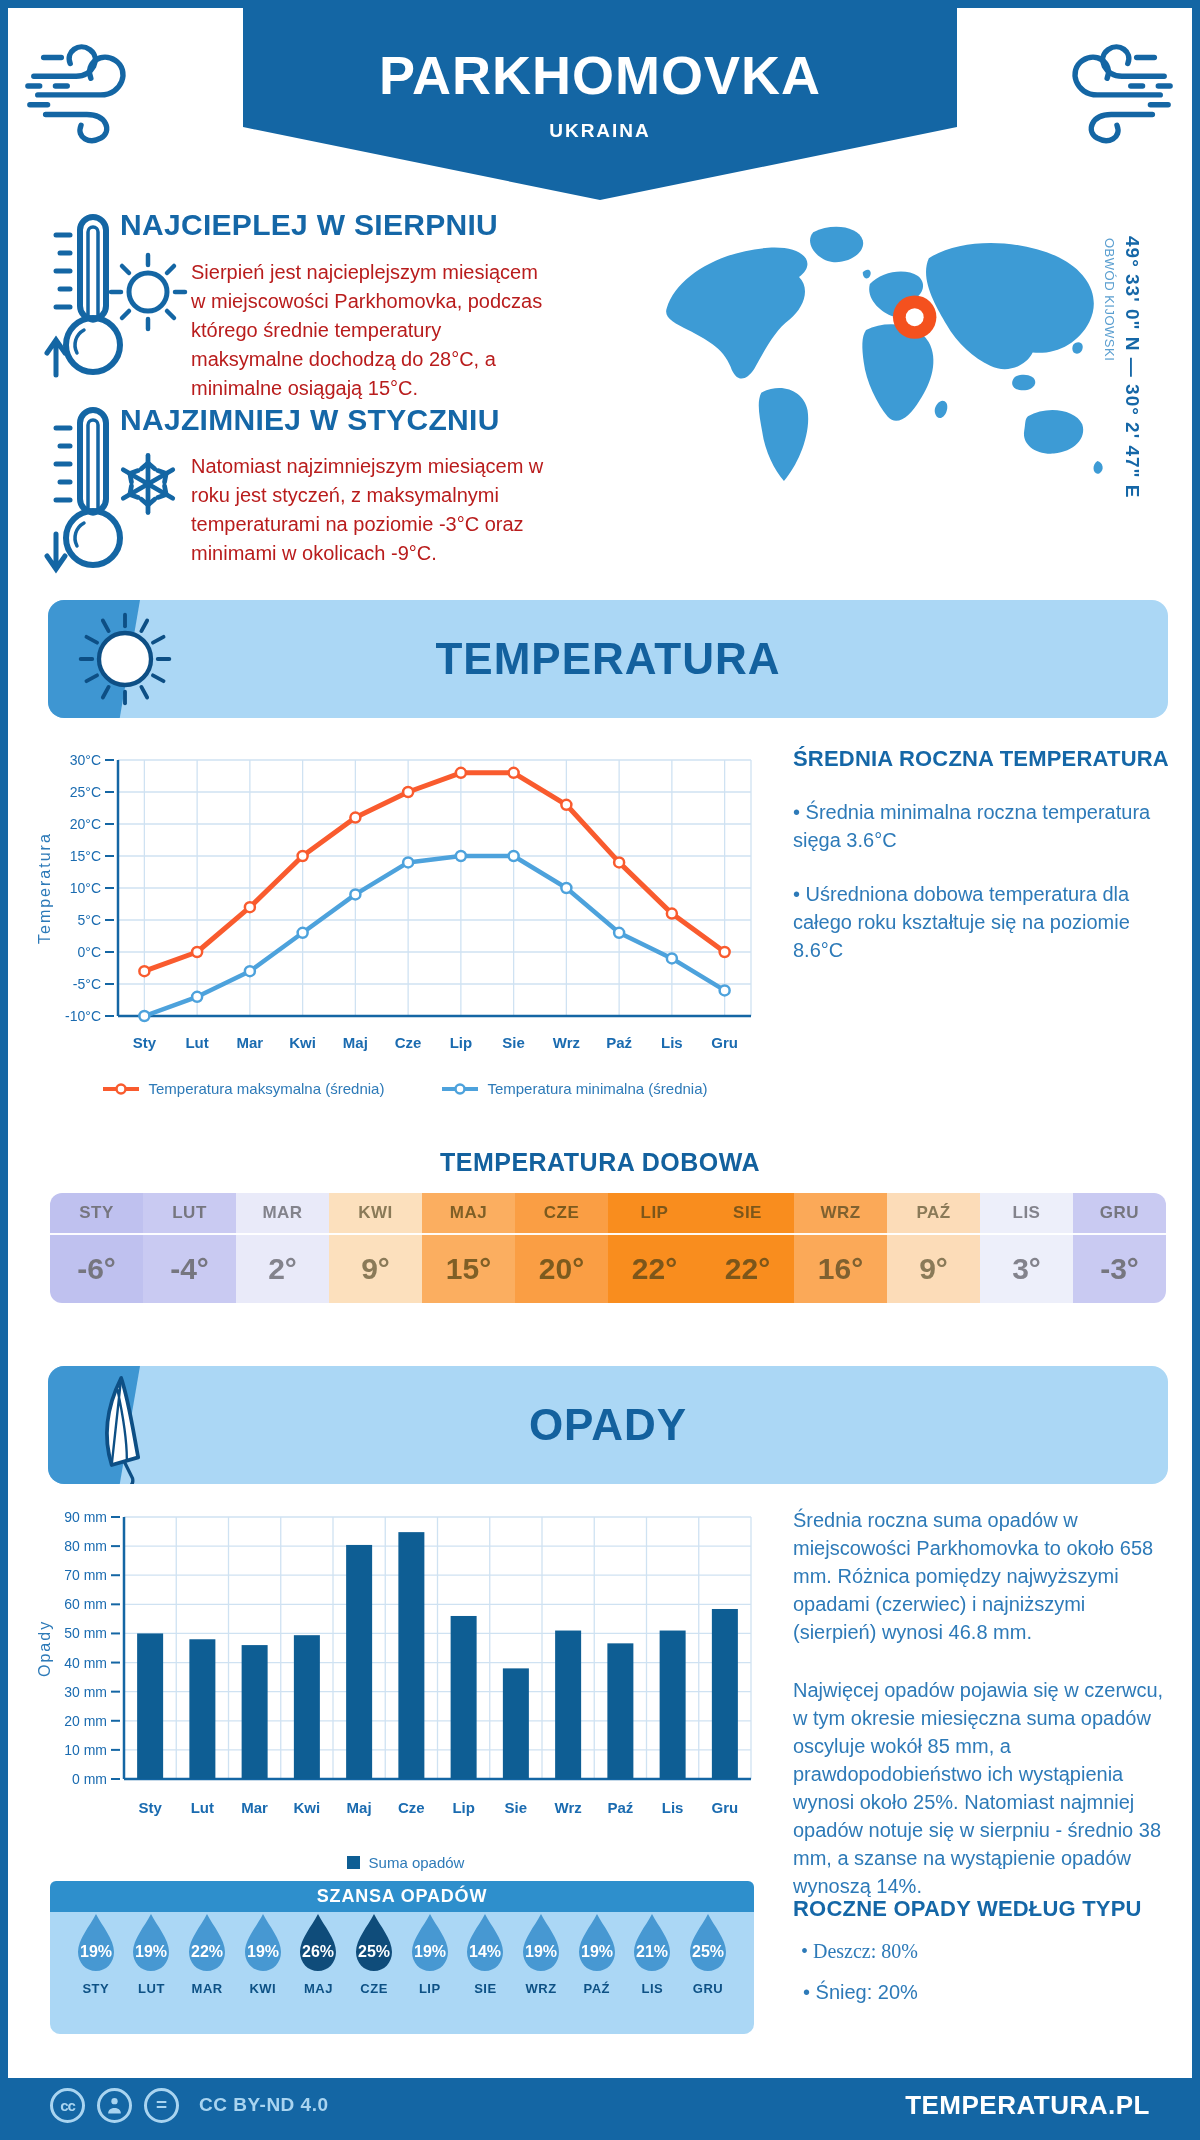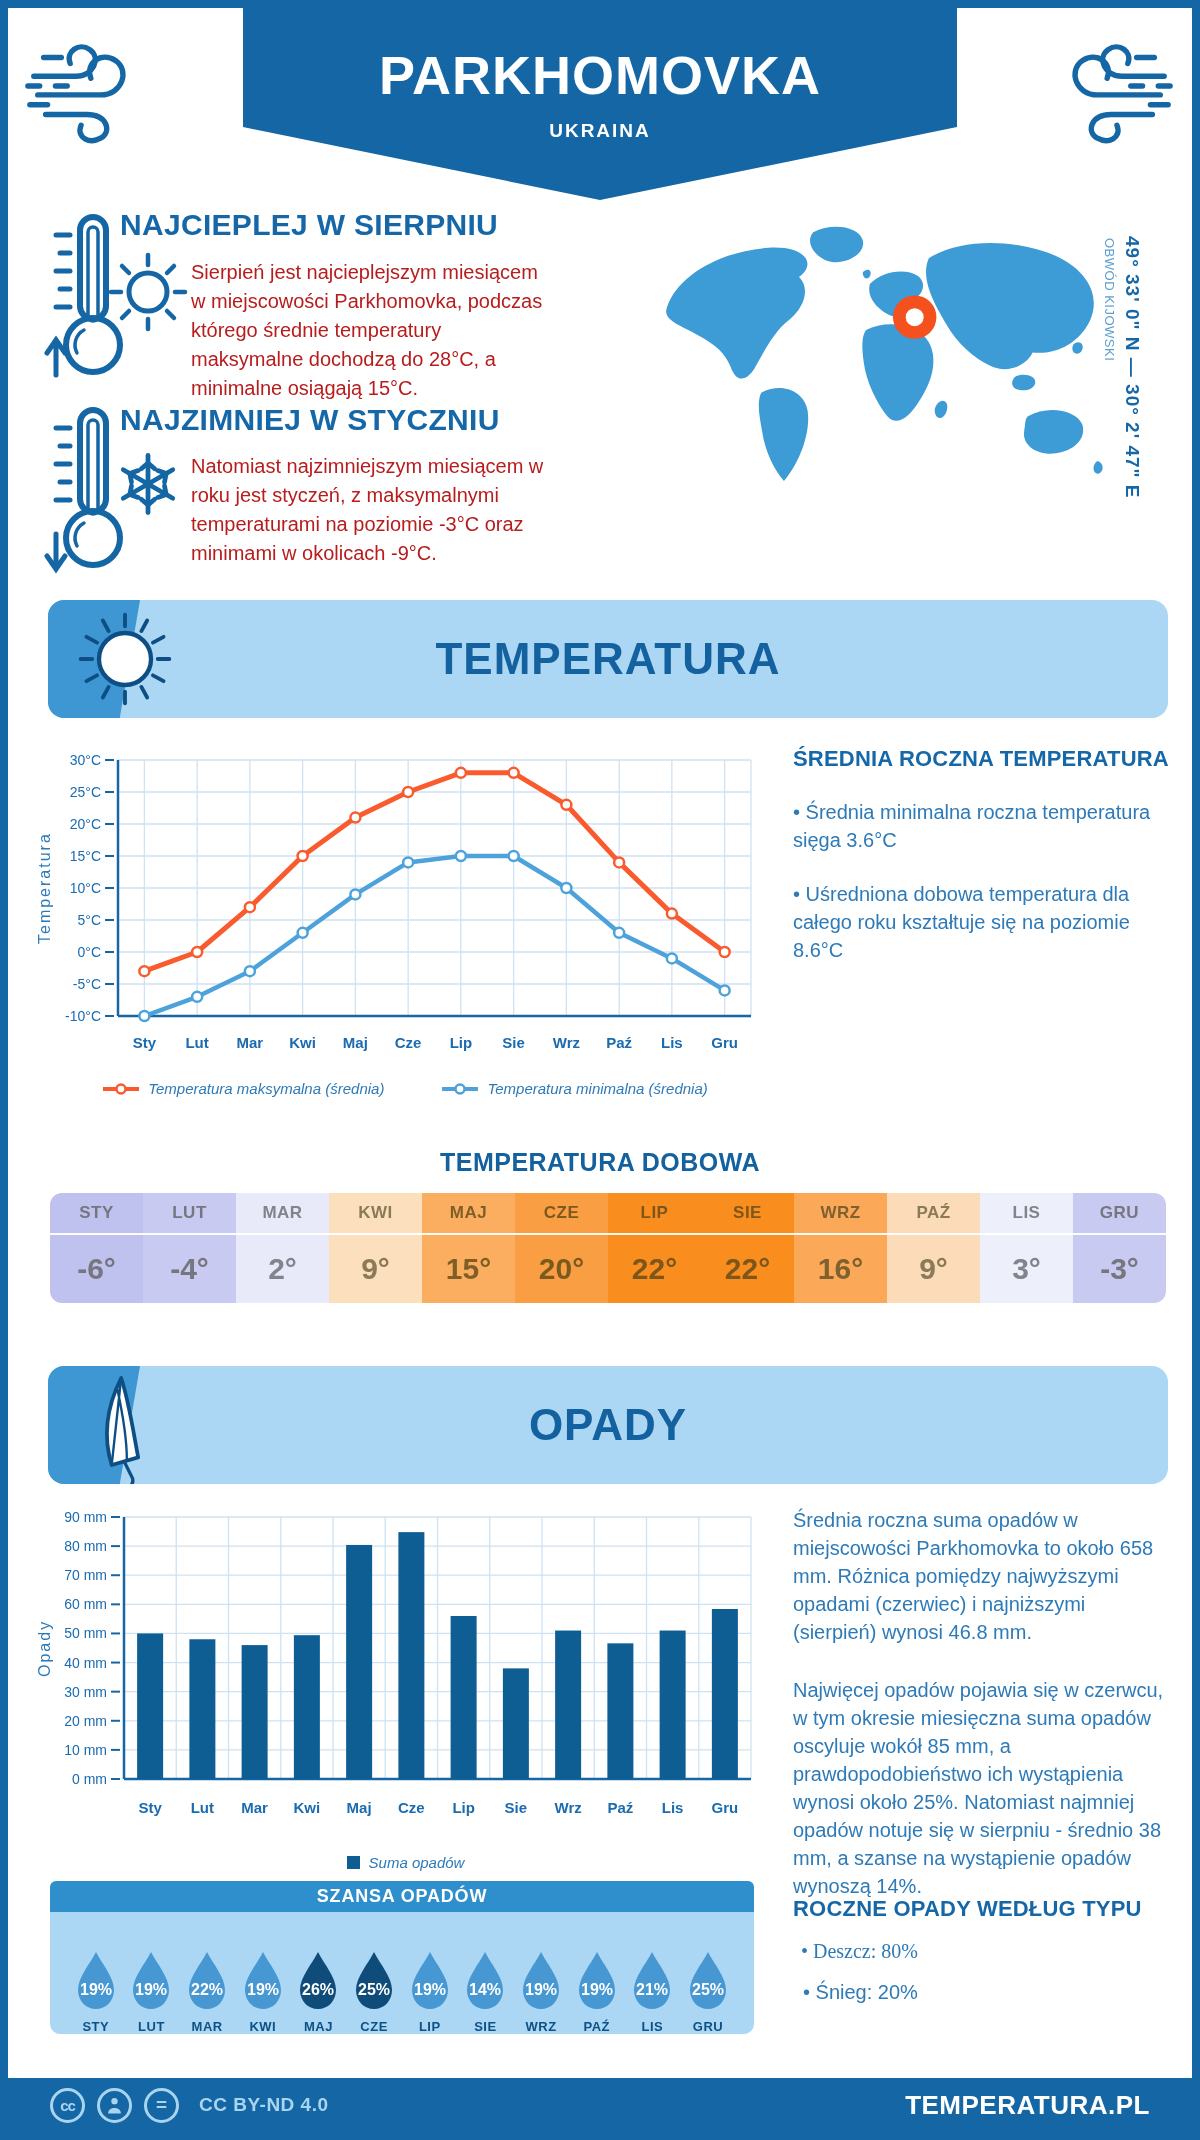--- a/index.html
+++ b/index.html
@@ -46,41 +46,41 @@
   .banner .btitle{position:relative;font-size:44px;font-weight:bold;color:#13619e;letter-spacing:1px;}
   .banner .bicon{position:absolute;left:24px;top:6px;}
   
   .chart{position:absolute;left:36px;}
   .ylab{
     position:absolute;left:26px;width:22px;display:flex;align-items:center;justify-content:center;
     writing-mode:vertical-rl;transform:rotate(180deg);
     font-size:16px;color:#2d7ab8;letter-spacing:2px;
   }
   .legend-row{position:absolute;left:40px;width:715px;display:flex;justify-content:center;gap:58px;
-    font-size:15px;color:#2d7ab8;align-items:center;font-style:italic;}
+    font-size:15px;color:#2d7ab8;align-items:center;}
   .leg-item{display:flex;align-items:center;gap:9px;}
   .sq{display:inline-block;width:13px;height:13px;}
   
   .col-head{font-size:22px;font-weight:bold;color:#1567a7;margin:0 0 26px 0;letter-spacing:.2px;}
   .col-block{position:absolute;left:785px;width:378px;}
   .col-block p{margin:0 0 26px 0;font-size:20px;line-height:28px;color:#2d7ab8;}
   
   .daily-title{position:absolute;left:0;right:0;text-align:center;font-size:25px;font-weight:bold;color:#13619e;letter-spacing:.5px;}
   .t-table{position:absolute;left:42px;top:1185px;width:1116px;height:110px;display:flex;}
   .t-col{flex:1;display:flex;flex-direction:column;}
   .t-col:first-child{border-radius:12px 0 0 12px;}
   .t-col:last-child{border-radius:0 12px 12px 0;}
   .t-month{height:42px;display:flex;align-items:center;justify-content:center;
     font-size:17px;font-weight:bold;letter-spacing:.5px;border-bottom:2px solid rgba(255,255,255,.95);}
   .t-val{flex:1;display:flex;align-items:center;justify-content:center;font-size:30px;font-weight:bold;}
   
   .chance{position:absolute;left:42px;top:1873px;width:704px;}
   .chance-head{height:31px;background:#2e8fcc;border-radius:6px 6px 0 0;display:flex;align-items:center;justify-content:center;
     color:#fff;font-size:18px;font-weight:bold;letter-spacing:.8px;}
-  .chance-body{height:122px;background:#abd7f5;border-radius:0 0 10px 10px;display:flex;align-items:flex-end;
+  .chance-body{height:122px;background:#abd7f5;border-radius:0 0 10px 10px;display:flex;align-items:flex-start;
     justify-content:space-around;padding:0 18px;}
   .drop{width:52px;text-align:center;}
   .drop .mon{margin-top:3px;font-size:13px;font-weight:bold;color:#0d5185;letter-spacing:.5px;}
   
   .footer{position:absolute;left:0;bottom:0;width:100%;height:54px;background:#1466a4;
     display:flex;align-items:center;padding:12px 42px;}
   .cc-circle{width:35px;height:35px;border:3px solid #a9d4f0;border-radius:50%;margin-right:12px;
     display:flex;align-items:center;justify-content:center;color:#a9d4f0;font-weight:bold;}
   .cc-cc{font-size:15px;letter-spacing:-1px;}
   .cc-eq{font-size:19px;}

